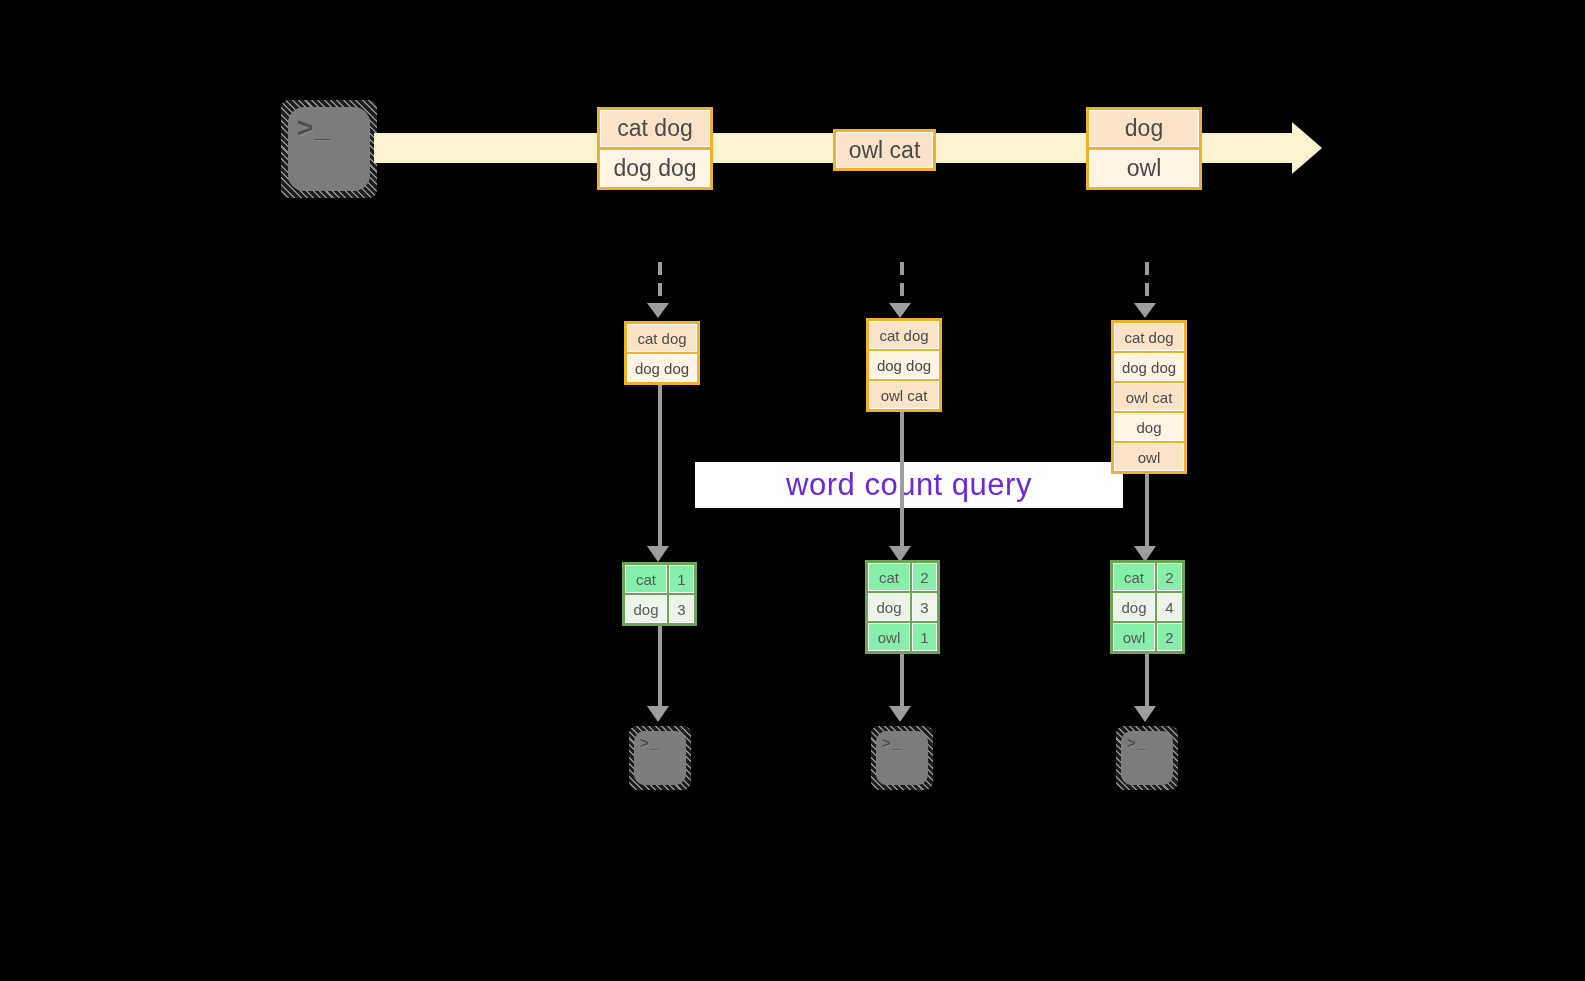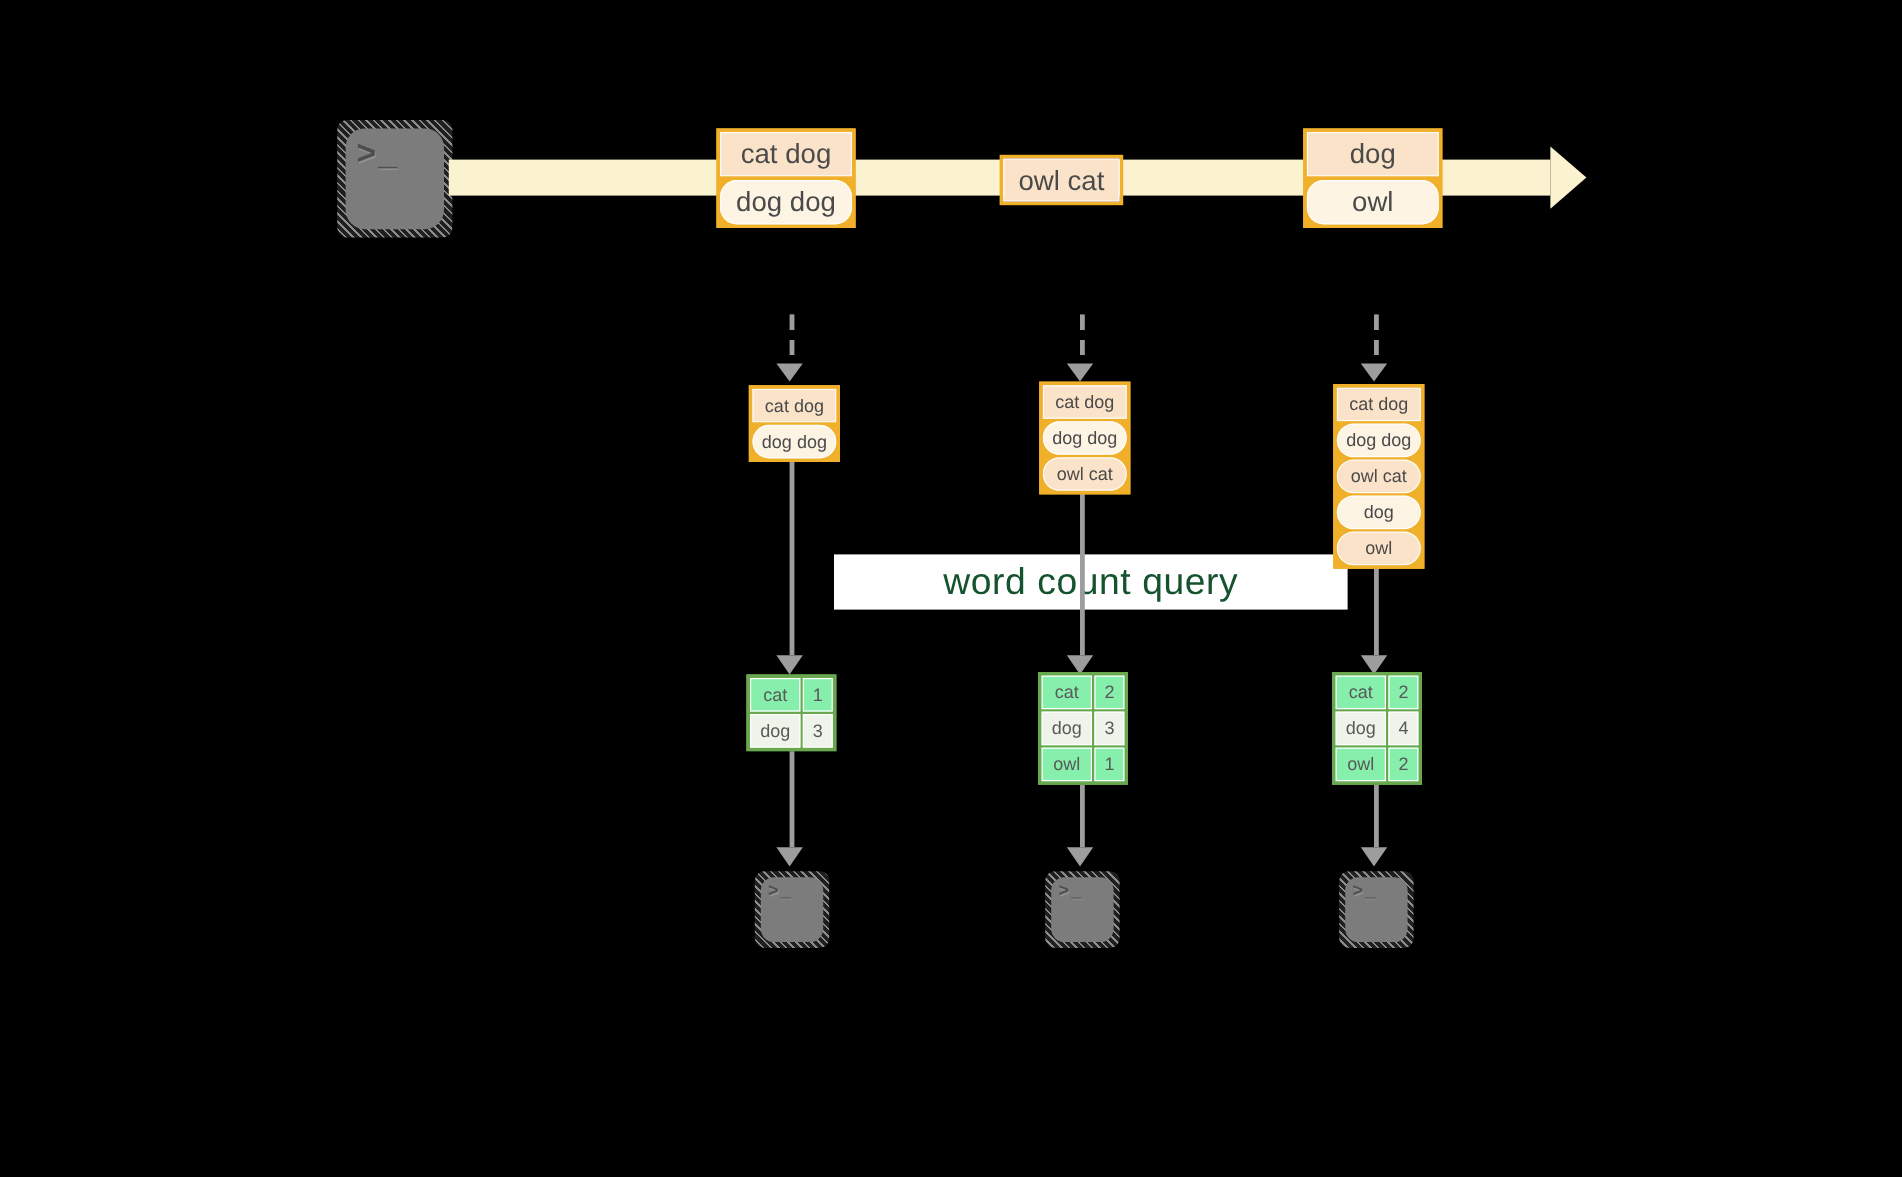--- a/index.html
+++ b/index.html
@@ -31,21 +31,21 @@
     border-left:30px solid #FBF2CF;
   }
   
   .obox{
     position:absolute;border:3px solid #F0B02A;background:#F0B02A;z-index:3;
   }
   .obox .row{
     display:flex;align-items:center;justify-content:center;
     color:#4a4a4a;box-shadow:inset 0 0 0 1px rgba(255,255,255,.85);
   }
-  .obox .row + .row{margin-top:3px;border-radius:14px;}
+  .obox .row + .row{margin-top:3px;}
   .obox-stream .row{height:37px;font-size:23px;width:110px;}
   .obox-stream-single .row{height:36px;font-size:23px;width:97px;}
   .obox-state .row{height:28px;font-size:15px;width:70px;}
   .obox-state .row + .row{margin-top:2px;}
   .peach{background:#FAE3C8;}
   .cream{background:#FDF4E4;}
   
   .vdash{
     position:absolute;width:4px;z-index:2;
     background:repeating-linear-gradient(to bottom,#9d9d9d 0 13px,transparent 13px 21px);
@@ -54,21 +54,21 @@
   .ahead{
     position:absolute;width:0;height:0;z-index:2;
     border-left:11px solid transparent;border-right:11px solid transparent;
     border-top:16px solid #9d9d9d;
   }
   
   .query-band{
     position:absolute;left:695px;top:462px;width:428px;height:46px;
     background:#ffffff;z-index:1;display:flex;align-items:center;justify-content:center;
   }
-  .query-label{font-size:31px;color:#14532d;letter-spacing:.5px;}
+  .query-label{font-size:31px;color:#6d28d9;letter-spacing:.5px;}
   
   .gtable{
     position:absolute;border:3px solid #6AA84F;background:#6AA84F;z-index:3;
     display:grid;grid-template-columns:42px 25px;gap:2px;
   }
   .gcell{
     display:flex;align-items:center;justify-content:center;height:28px;
     font-size:15px;color:#595959;border:1px solid #fff;box-sizing:border-box;
   }
   .gdark{background:#86efac;}

